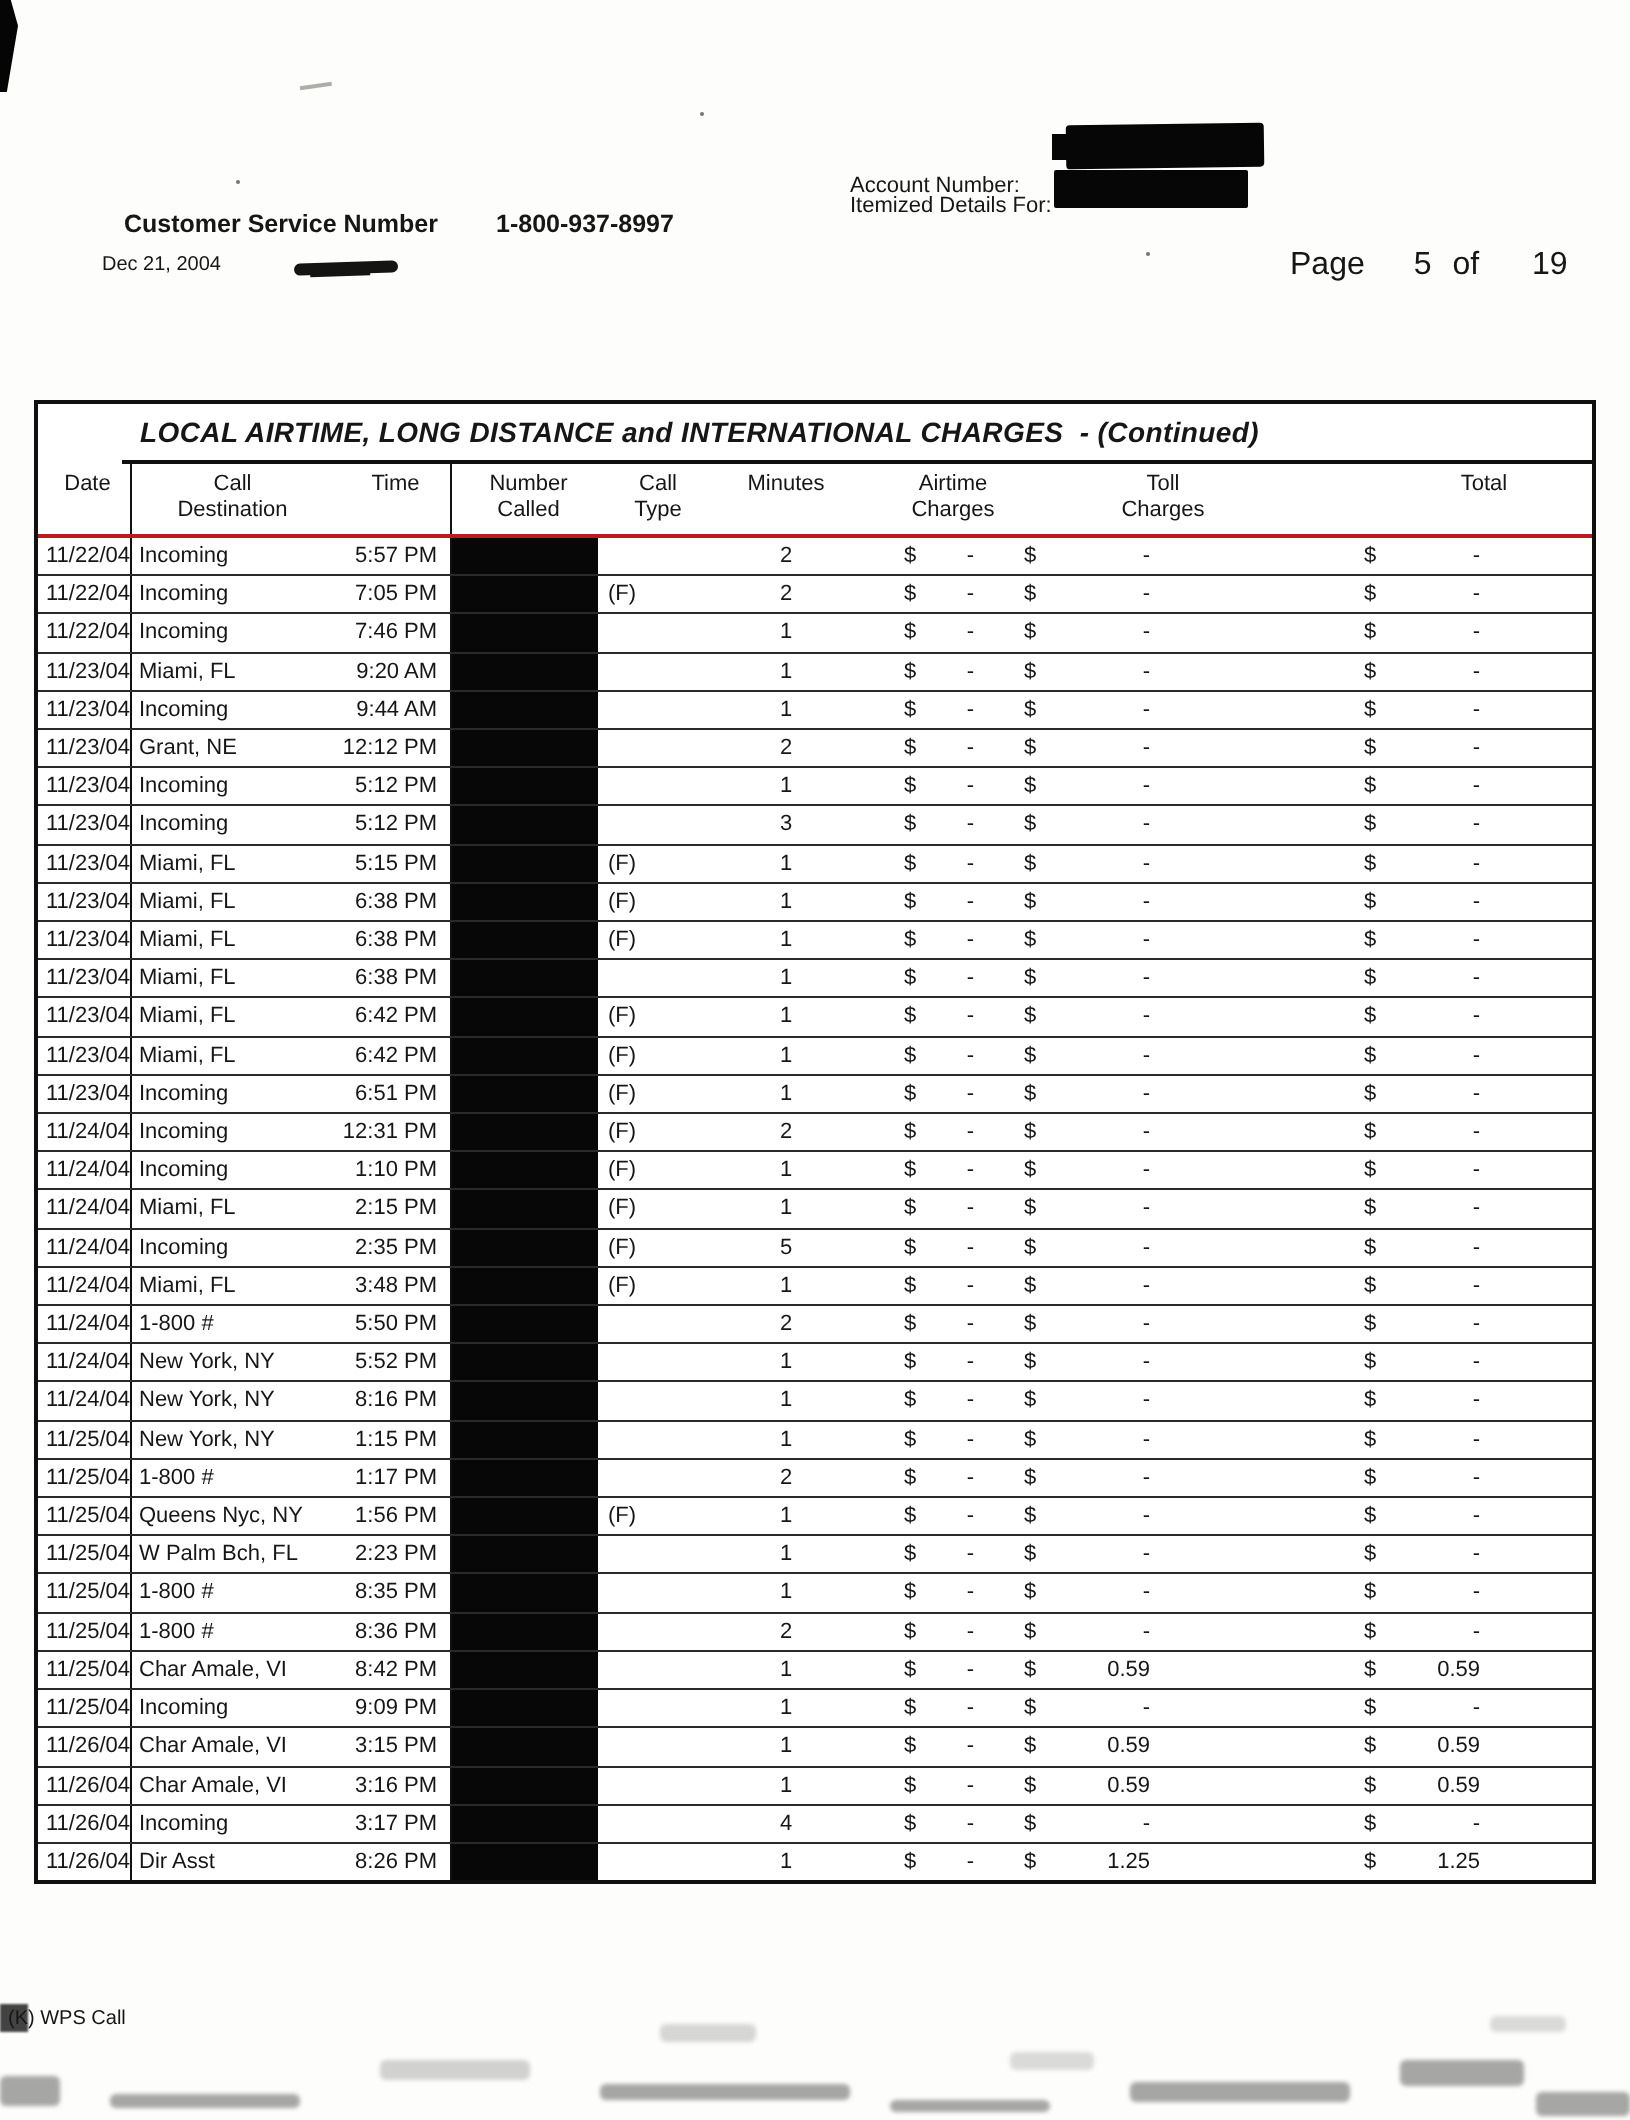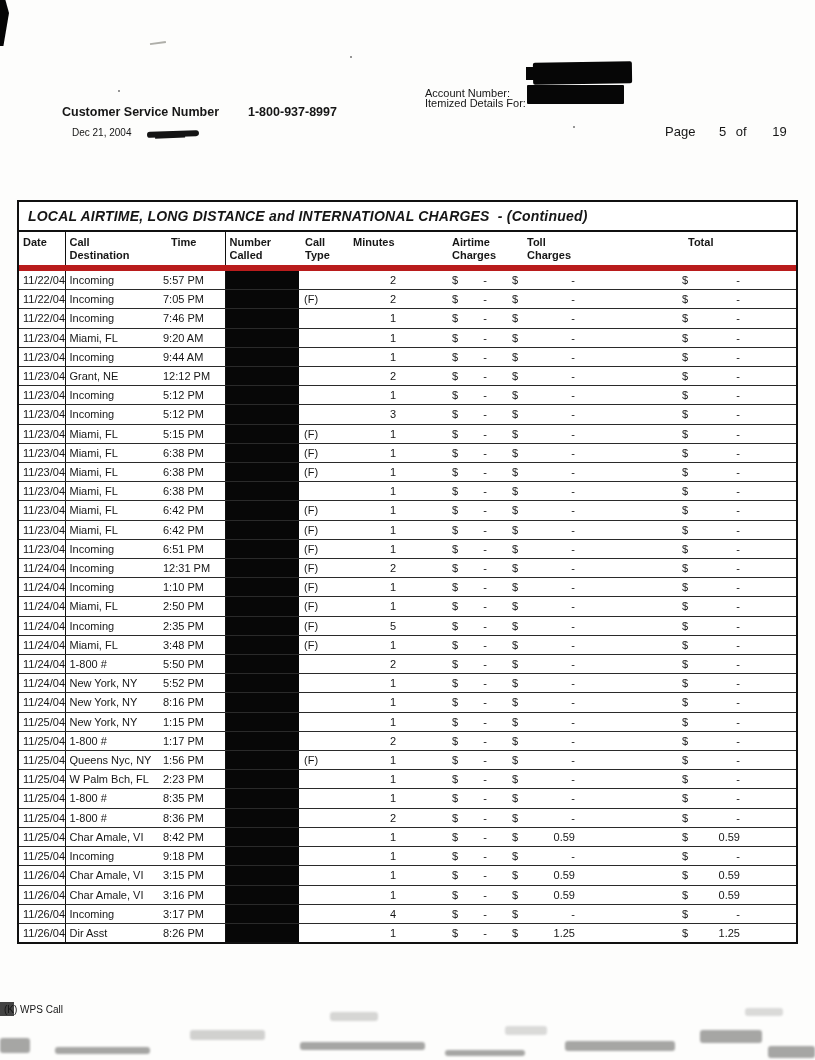--- a/index.html
+++ b/index.html
@@ -25,39 +25,39 @@
   
   .itemized-label   { position:absolute; left:425px; top:66px;  font-size:11px;margin-top:31px; }
   .account-label    { position:absolute; left:425px; top:87px;  font-size:11px; }
   .redaction-box-1  { position:absolute; left:533px; top:62px; width:99px; height:22px; background:#060606; transform:rotate(-.8deg); border-radius:2px; }
   .redaction-box-1b { position:absolute; left:526px; top:67px; width:16px; height:13px; background:#060606; }
   .redaction-box-2  { position:absolute; left:527px; top:85px; width:97px; height:19px; background:#060606; border-radius:1px; }
 
   .cs-label  { position:absolute; left:62px;  top:105px; font-size:12.5px; font-weight:bold; }
   .cs-number { position:absolute; left:248px; top:105px; font-size:12.5px; font-weight:bold; }
 
-  .date-label { position:absolute; left:72px; top:127px; font-size:10px; }
+  .date-label { position:absolute; left:51px; top:127px; font-size:10px; }
   .date-scribble { position:absolute; left:147px; top:131px; width:52px; height:6px; background:#141414;
                    border-radius:3px; transform:rotate(-2deg); }
   .date-scribble::after { content:""; position:absolute; left:8px; top:5px; width:30px; height:2px; background:#141414; }
 
-  .page-indicator { position:absolute; left:665px; top:124px; font-size:13px; }
+  .page-indicator { position:absolute; left:645px; top:124px; font-size:16px; }
   .page-indicator .pg-num   { margin-left:20px; }
   .page-indicator .pg-of    { margin-left:6px; }
   .page-indicator .pg-total { margin-left:22px; }
 
   
   .bill-table-wrapper { position:absolute; left:17px; top:200px; width:781px; border:2px solid #101010; background:#fff; }
   .table-title { font-size:14px; font-weight:bold; font-style:italic; padding:6px 6px 6px 9px;
-                 border-bottom:2px solid #101010; white-space:pre-wrap; letter-spacing:.2px; }
+                 border-bottom:2px solid #101010; white-space:pre-wrap; letter-spacing:.2px;margin-left:42px; }
 
   table.call-table { border-collapse:collapse; table-layout:fixed; width:100%; }
-  .call-table thead th { font-size:11px; font-weight:bold; text-align:left; vertical-align:top;
+  .call-table thead th { font-size:11px; font-weight:normal; text-align:center; vertical-align:top;
                          padding-top:4px; height:36px; line-height:13px;
-                         border-bottom:6px solid #b91c1c; }
+                         border-bottom:2px solid #b91c1c; }
   .call-table tbody td { height:18.2px; line-height:18.2px; font-size:11px;
                          border-bottom:1px solid #2a2a2a; overflow:hidden; white-space:nowrap; }
   .call-table tbody tr:last-child td { border-bottom:none; }
 
   .col-date        { width:46px; }
   .col-destination { width:98px; }
   .col-time        { width:62px;margin-left:43px; }
   .col-number      { width:74px; }
   .col-type        { width:54px; }
   .col-minutes     { width:80px; }
@@ -73,21 +73,21 @@
   th.col-time        { padding-left:8px; }
   th.col-number      { padding-left:4px; }
   th.col-type        { padding-left:6px; }
   th.col-minutes     { text-align:center; }
   th.col-airtime     { padding-left:19px; }
   th.col-toll        { padding-left:26px; }
   th.col-total       { padding-left:52px; }
 
   td.col-date        { padding-left:4px;text-align:right; }
   td.col-destination { padding-left:4px; }
-  td.col-time        { text-align:left; padding-right:6px; }
+  td.col-time        { text-align:right; padding-right:6px; }
   td.col-type        { padding-left:5px; }
   td.col-minutes     { text-align:center; }
   td.redacted        { background:#070707; border-bottom-color:#070707; }
 
   .money { display:flex; justify-content:space-between; align-items:center; height:100%; }
   td.col-airtime .money { padding:0 14px 0 19px; }
   td.col-toll    .money { padding:0 61px 0 11px; }
   td.col-total   .money { padding:0 56px 0 46px; }
 
   
@@ -604,21 +604,21 @@
             <td class="col-total">
               <div class="money">
                 <span>$</span>
                 <span>-</span>
               </div>
             </td>
           </tr>
           <tr>
             <td class="col-date">11/24/04</td>
             <td class="col-destination">Miami, FL</td>
-            <td class="col-time">2:50 PM</td>
+            <td class="col-time">2:15 PM</td>
             <td class="col-number redacted"></td>
             <td class="col-type">(F)</td>
             <td class="col-minutes">1</td>
             <td class="col-airtime">
               <div class="money">
                 <span>$</span>
                 <span>-</span>
               </div>
             </td>
             <td class="col-toll">
@@ -942,21 +942,21 @@
             <td class="col-total">
               <div class="money">
                 <span>$</span>
                 <span>0.59</span>
               </div>
             </td>
           </tr>
           <tr>
             <td class="col-date">11/25/04</td>
             <td class="col-destination">Incoming</td>
-            <td class="col-time">9:18 PM</td>
+            <td class="col-time">9:09 PM</td>
             <td class="col-number redacted"></td>
             <td class="col-type"></td>
             <td class="col-minutes">1</td>
             <td class="col-airtime">
               <div class="money">
                 <span>$</span>
                 <span>-</span>
               </div>
             </td>
             <td class="col-toll">

